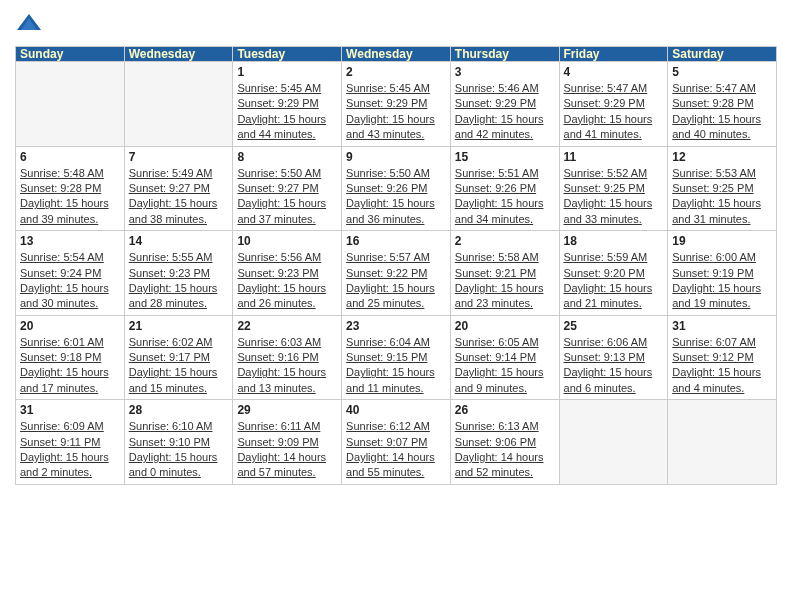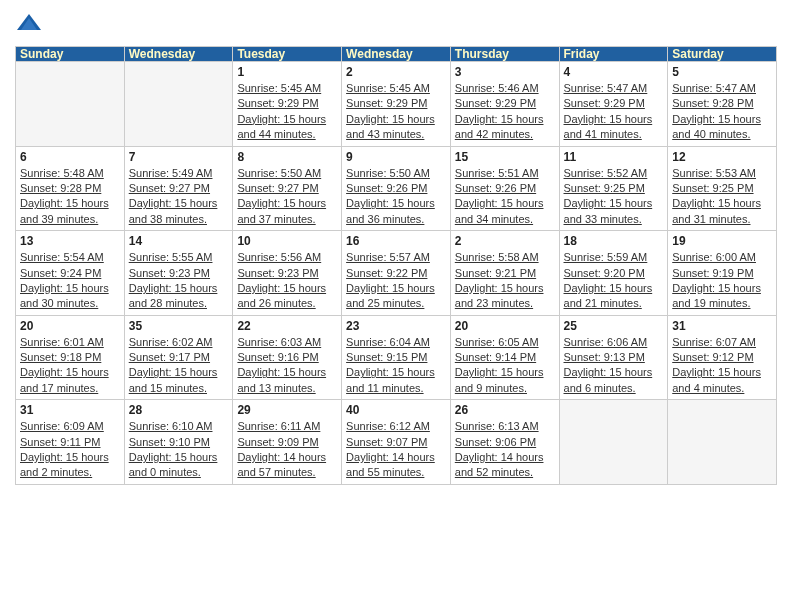--- a/index.html
+++ b/index.html
@@ -218,21 +218,21 @@
             <div class="day-number">19</div>
             <div class="day-info">Sunrise: 6:00 AM<br>Sunset: 9:19 PM<br>Daylight: 15 hours<br>and 19 minutes.</div>
           </td>
         </tr>
         <tr class="row-bg-even">
           <td>
             <div class="day-number">20</div>
             <div class="day-info">Sunrise: 6:01 AM<br>Sunset: 9:18 PM<br>Daylight: 15 hours<br>and 17 minutes.</div>
           </td>
           <td>
-            <div class="day-number">35</div>
+            <div class="day-number">21</div>
             <div class="day-info">Sunrise: 6:02 AM<br>Sunset: 9:17 PM<br>Daylight: 15 hours<br>and 15 minutes.</div>
           </td>
           <td>
             <div class="day-number">22</div>
             <div class="day-info">Sunrise: 6:03 AM<br>Sunset: 9:16 PM<br>Daylight: 15 hours<br>and 13 minutes.</div>
           </td>
           <td>
             <div class="day-number">23</div>
             <div class="day-info">Sunrise: 6:04 AM<br>Sunset: 9:15 PM<br>Daylight: 15 hours<br>and 11 minutes.</div>
           </td>

